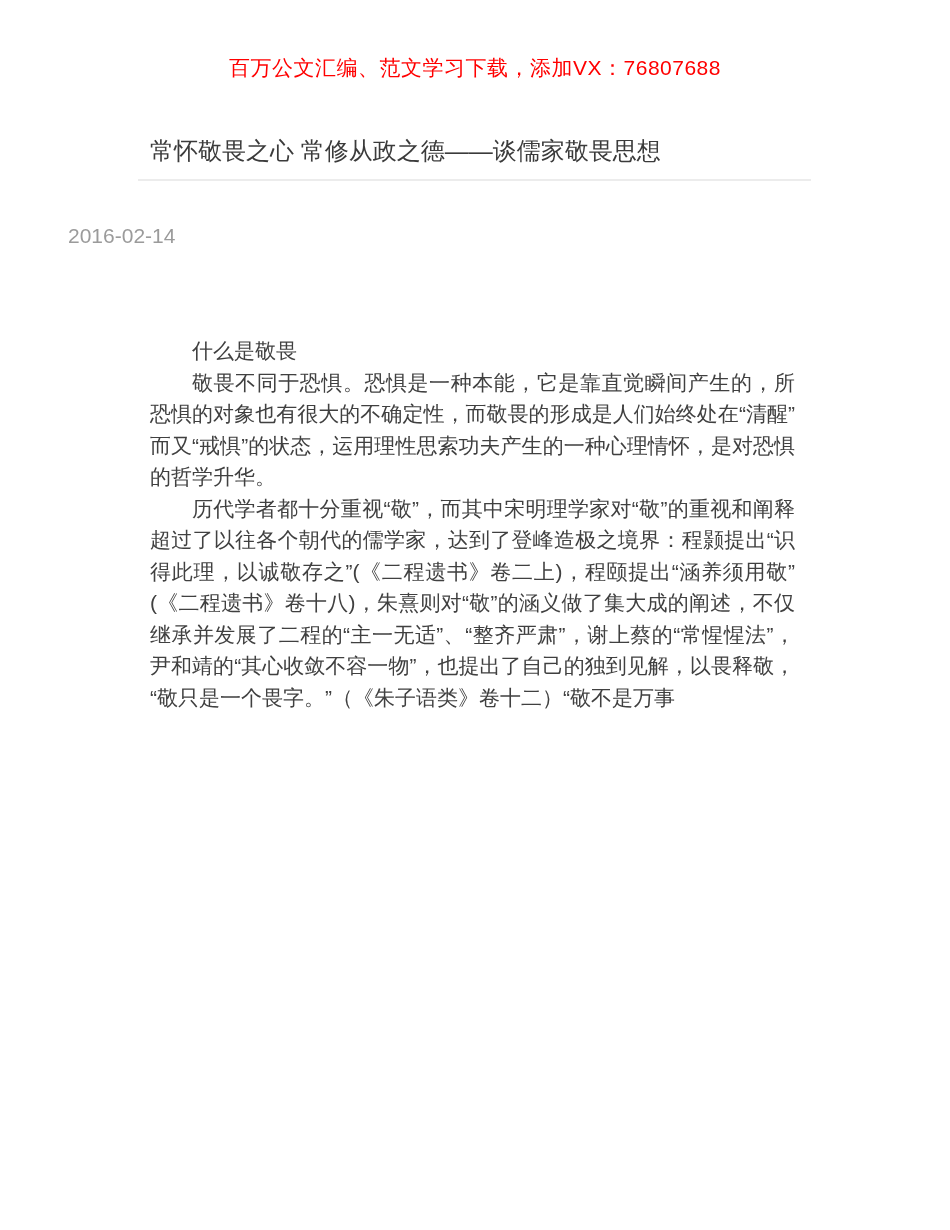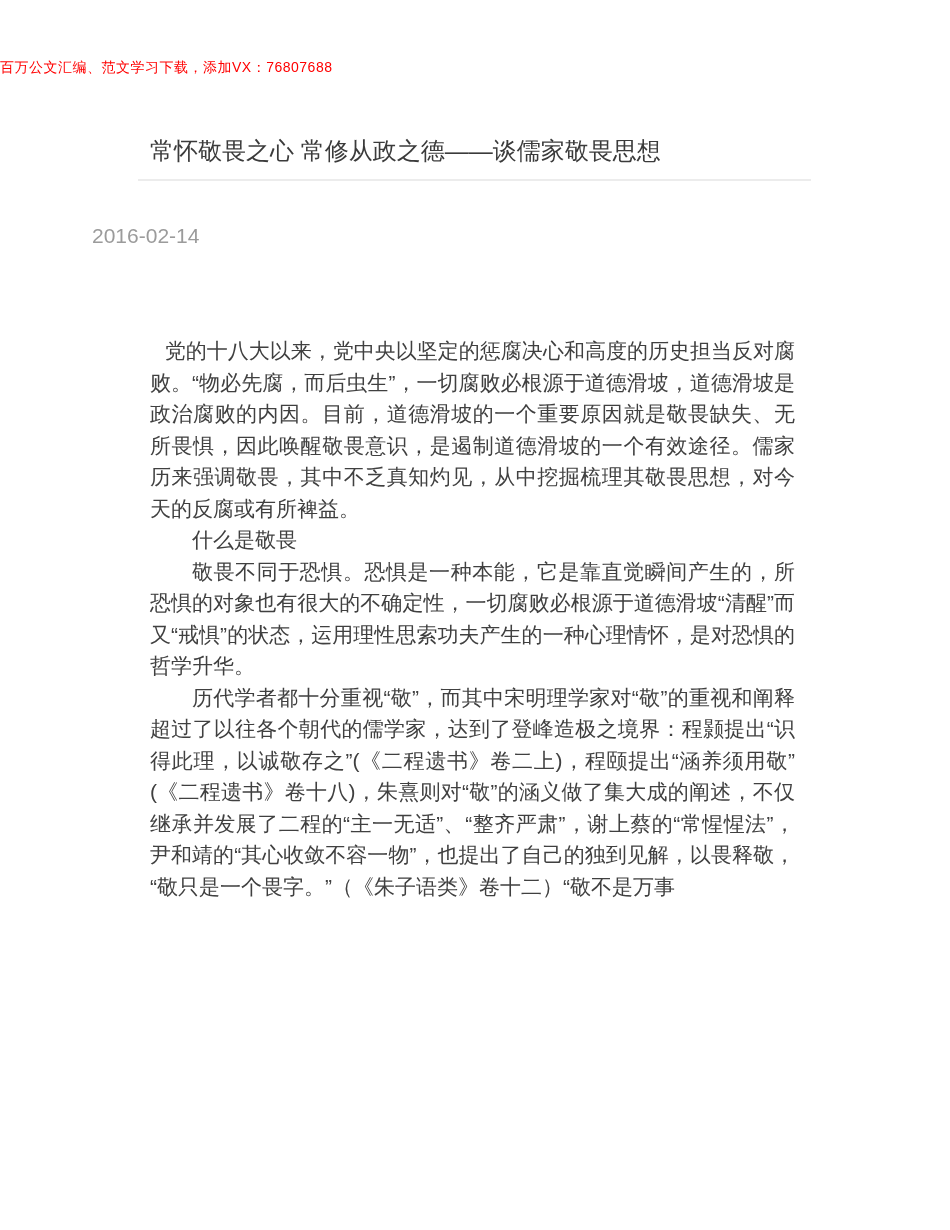--- a/index.html
+++ b/index.html
@@ -9,42 +9,42 @@
     font-family: "Liberation Sans", "DejaVu Sans", sans-serif;
   }
   body {
     width: 950px;
     height: 1230px;
     overflow: hidden;
     position: relative;
   }
   .notice {
     padding-top: 57px;
-    font-size: 14px;
+    font-size: 21px;
     line-height: 21px;
     color: #ff0000;
-    text-align: left;
+    text-align: center;
     letter-spacing: 0.5px;
   }
   .title {
     margin: 60px 0 0 150px;
     width: 660px;
     font-size: 24px;
     font-weight: 400;
     line-height: 1.1;
     color: #3b3b3b;
   }
   .divider {
     margin: 15px 0 0 138px;
     width: 673px;
     height: 0;
     border-top: 2px solid #ececec;
   }
   .date {
-    margin: 44px 0 0 92px;
+    margin: 44px 0 0 68px;
     font-size: 21px;
     line-height: 21px;
     color: #9b9b9b;
   }
   .article {
     margin: 89px 0 0 150px;
     width: 645px;
     font-size: 21px;
     line-height: 31.5px;
     color: #404040;
@@ -69,19 +69,18 @@
 
 <div>
 
   <h1 class="title">常怀敬畏之心 常修从政之德——谈儒家敬畏思想</h1>
 
   <div class="divider"></div>
 
   <div class="date">2016-02-14</div>
 
   <div class="article">
-    <p class="first-para">党的十八大以来，党中央以坚定的惩腐决心和高度的历史担当反对腐败。“物必先腐，而后虫生”，一切腐败必根源于道德滑坡，道德滑坡是政治腐败的内因。目前，道德滑坡的一个重要原因就是敬畏缺失、无所畏惧，因此唤醒敬畏意识，是遏制道德滑坡的一个有效途径。儒家历来强调敬畏，其中不乏真知灼见，从中挖掘梳理其敬畏思想，对今天的反腐或有所裨益。</p>
     <p class="bold-heading">什么是敬畏</p>
-    <p>敬畏不同于恐惧。恐惧是一种本能，它是靠直觉瞬间产生的，所恐惧的对象也有很大的不确定性，一切腐败必根源于道德滑坡“清醒”而又“戒惧”的状态，运用理性思索功夫产生的一种心理情怀，是对恐惧的哲学升华。</p>
+    <p>敬畏不同于恐惧。恐惧是一种本能，它是靠直觉瞬间产生的，所恐惧的对象也有很大的不确定性，而敬畏的形成是人们始终处在“清醒”而又“戒惧”的状态，运用理性思索功夫产生的一种心理情怀，是对恐惧的哲学升华。</p>
     <p>历代学者都十分重视“敬”，而其中宋明理学家对“敬”的重视和阐释超过了以往各个朝代的儒学家，达到了登峰造极之境界：程颢提出“识得此理，以诚敬存之”(《二程遗书》卷二上)，程颐提出“涵养须用敬”(《二程遗书》卷十八)，朱熹则对“敬”的涵义做了集大成的阐述，不仅继承并发展了二程的“主一无适”、“整齐严肃”，谢上蔡的“常惺惺法”，尹和靖的“其心收敛不容一物”，也提出了自己的独到见解，以畏释敬，“敬只是一个畏字。”（《朱子语类》卷十二）“敬不是万事</p>
   </div>
 
 </div>
 
 </body></html>

